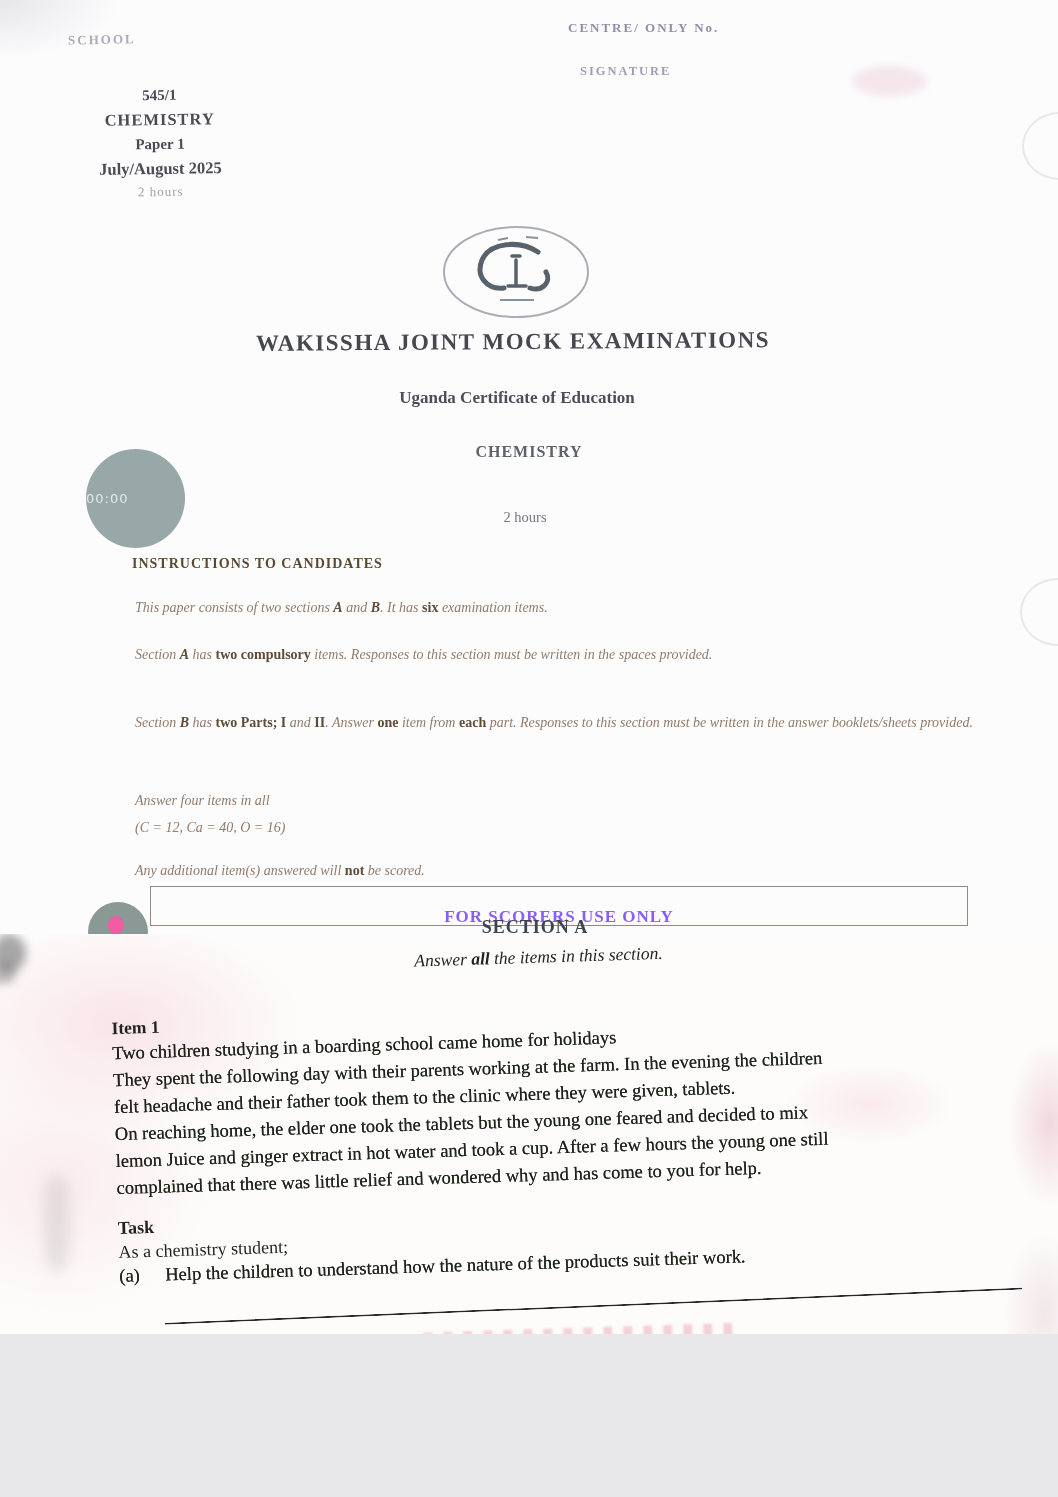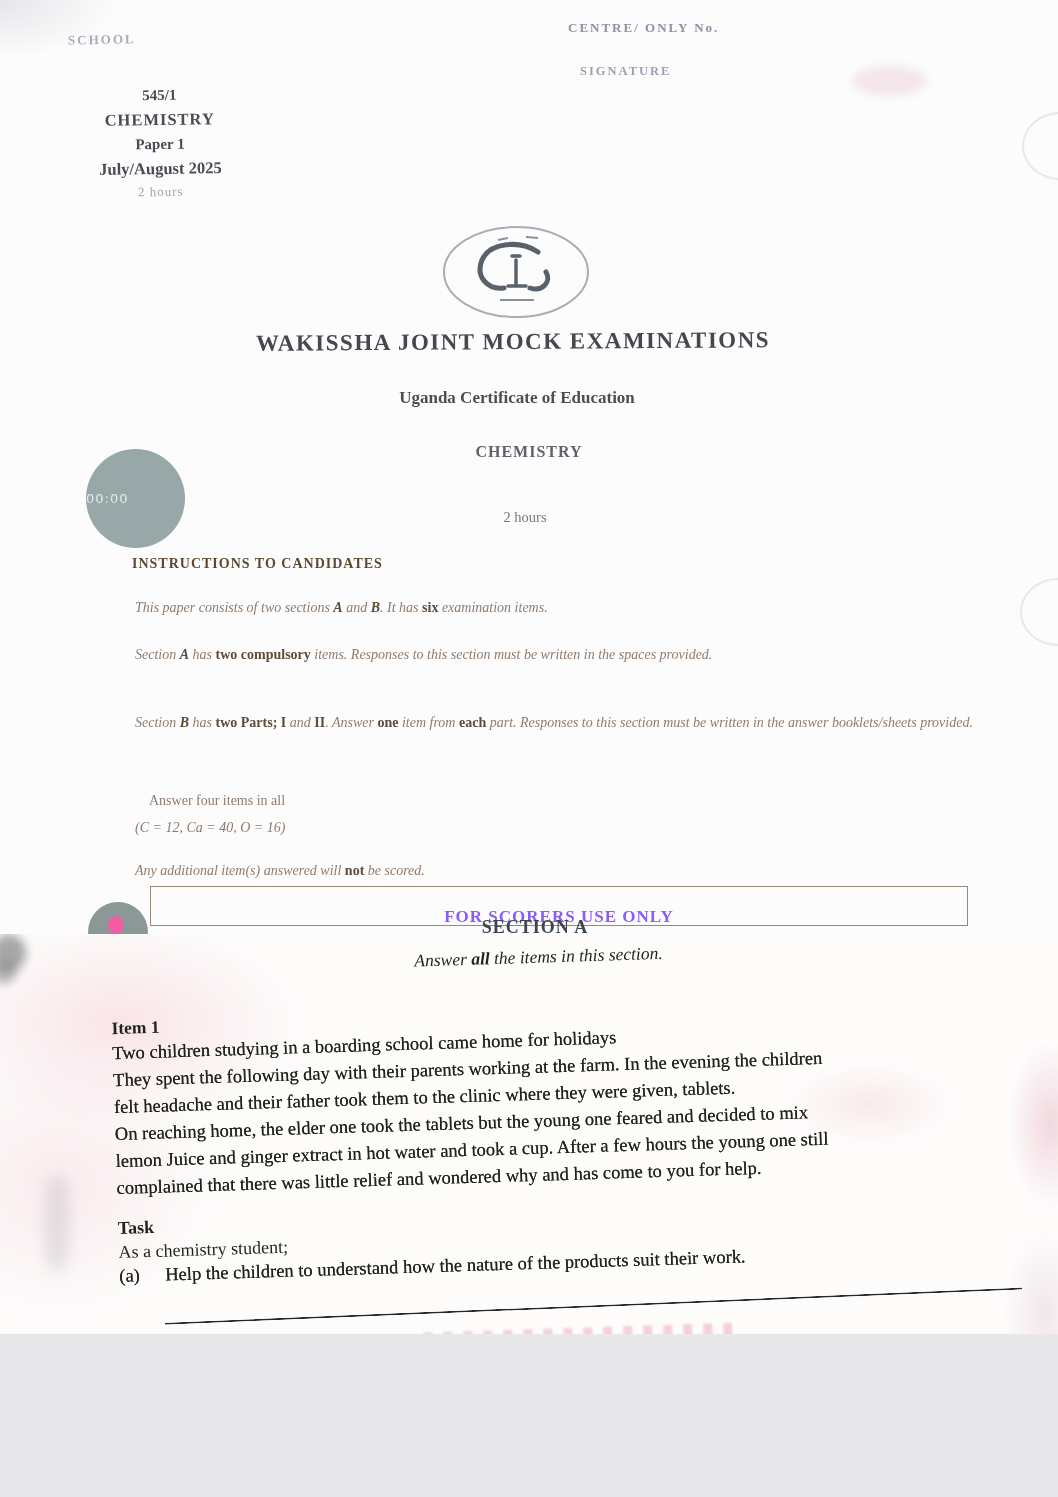--- a/index.html
+++ b/index.html
@@ -38,21 +38,21 @@
   .instr-heading{left:132px;top:556px;font-weight:bold;font-size:14px;
     letter-spacing:1px;color:#5b4a30;}
   .faded{font-size:14px;color:#917b6a;line-height:1.45;}
   .seg-i{font-style:italic;}
   .seg-b{font-weight:bold;font-style:normal;}
   .seg-bi{font-weight:bold;font-style:italic;}
   .faded .seg-b,.faded .seg-bi{color:#5e4c39;}
   .p1{left:135px;top:598px;width:830px;}
   .p2{left:135px;top:645px;width:835px;}
   .p3{left:135px;top:713px;width:840px;}
-  .p4{left:135px;top:791px;width:500px;margin-left:14px;}
+  .p4{left:135px;top:791px;width:500px;font-style:italic;}
   .p5{left:135px;top:818px;width:500px;font-style:italic;}
   .p6{left:135px;top:861px;width:700px;}
   .scorers-box{left:150px;top:886px;width:818px;height:40px;
     border:1.5px solid #96897a;box-sizing:border-box;text-align:center;}
   .scorers-box span{display:inline-block;margin-top:20px;font-weight:bold;font-size:17px;
     letter-spacing:1px;color:#8b5cf6;}
   .section-heading{left:0;top:917px;width:1058px;text-align:center;font-weight:bold;
     font-size:18px;letter-spacing:1px;color:#3e4450;transform:translateX(6px);z-index:2;}
   
   .timer-bubble{left:86px;top:449px;width:99px;height:99px;border-radius:50%;

